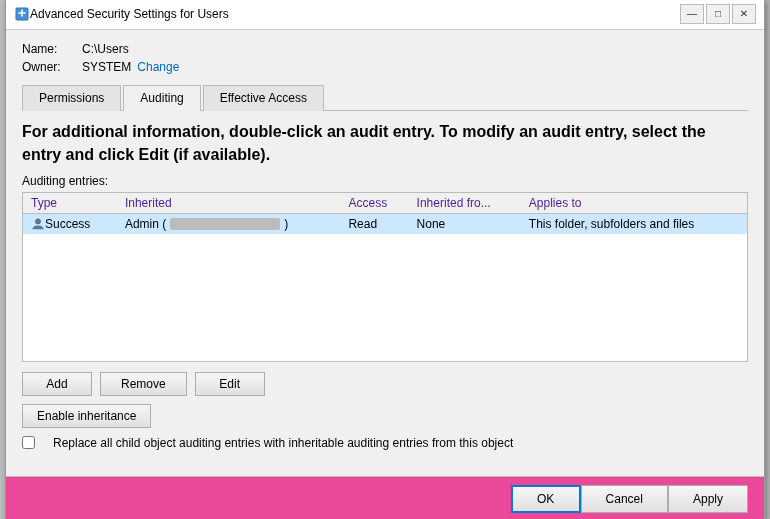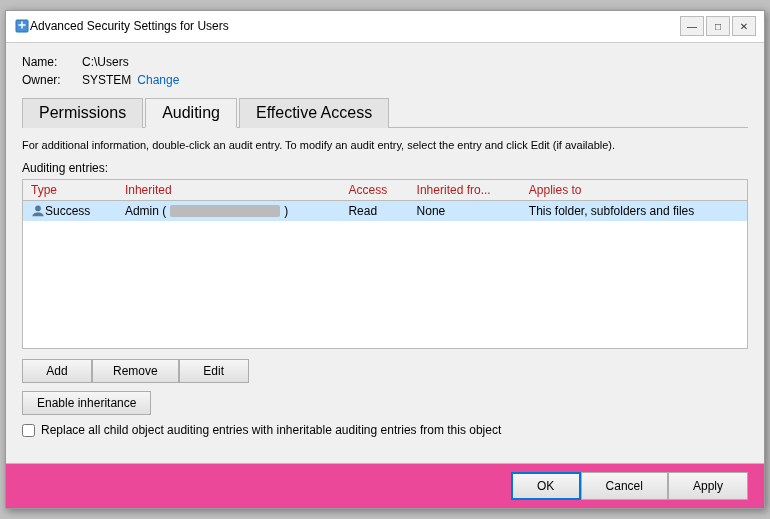--- a/index.html
+++ b/index.html
@@ -86,37 +86,38 @@
       display: flex;
       margin-top: 10px;
       border-bottom: 1px solid #bbb;
     }
     .tab {
       padding: 5px 16px;
       border: 1px solid #bbb;
       border-bottom: none;
       background: #e4e4e4;
       cursor: pointer;
-      font-size: 16px;
+      font-size: 12px;
       margin-right: 2px;
       color: #000;
       position: relative;
       top: 1px;
     }
     .tab.active {
       background: #f0f0f0;
       border-bottom: 1px solid #f0f0f0;
       z-index: 1;
     }
 
     .description {
-      font-size: 11px;
+      font-size: 16px;
       color: #000;
       margin: 10px 0 8px 0;
       line-height: 1.4;
+      font-weight: bold;
     }
     .section-label {
       font-size: 12px;
       color: #000;
       margin-bottom: 4px;
     }
 
     .table-container {
       border: 1px solid #bbb;
       background: #fff;
@@ -129,21 +130,21 @@
       font-size: 12px;
     }
     .audit-table thead tr {
       background: #f0f0f0;
     }
     .audit-table th {
       text-align: left;
       padding: 3px 8px;
       border-bottom: 1px solid #bbb;
       font-weight: normal;
-      color: #b91c1c;
+      color: #4c1d95;
       white-space: nowrap;
     }
     .audit-table td {
       padding: 3px 8px;
       color: #000;
       vertical-align: middle;
       white-space: nowrap;
     }
     .audit-table tbody tr.selected {
       background: #cce8ff;
@@ -164,20 +165,21 @@
       border-radius: 2px;
       user-select: none;
       font-size: 11px;
       height: 12px;
       width: 110px;
       vertical-align: middle;
     }
 
     .button-row {
       display: flex;
+      gap: 8px;
       margin: 10px 0 8px 0;
     }
     .btn {
       padding: 4px 20px;
       border: 1px solid #adadad;
       background: linear-gradient(to bottom, #f6f6f6, #e0e0e0);
       cursor: pointer;
       font-size: 12px;
       color: #000;
       min-width: 70px;
@@ -189,21 +191,21 @@
       background: linear-gradient(to bottom, #f6f6f6, #e0e0e0);
       cursor: pointer;
       font-size: 12px;
       color: #000;
       margin-bottom: 8px;
     }
 
     .checkbox-row {
       display: flex;
       align-items: center;
-      gap: 6px;
+      gap: 18px;
       margin-bottom: 14px;
       font-size: 12px;
     }
     .checkbox-row input[type="checkbox"] {
       width: 13px;
       height: 13px;
       cursor: pointer;
     }
 
     .footer {

